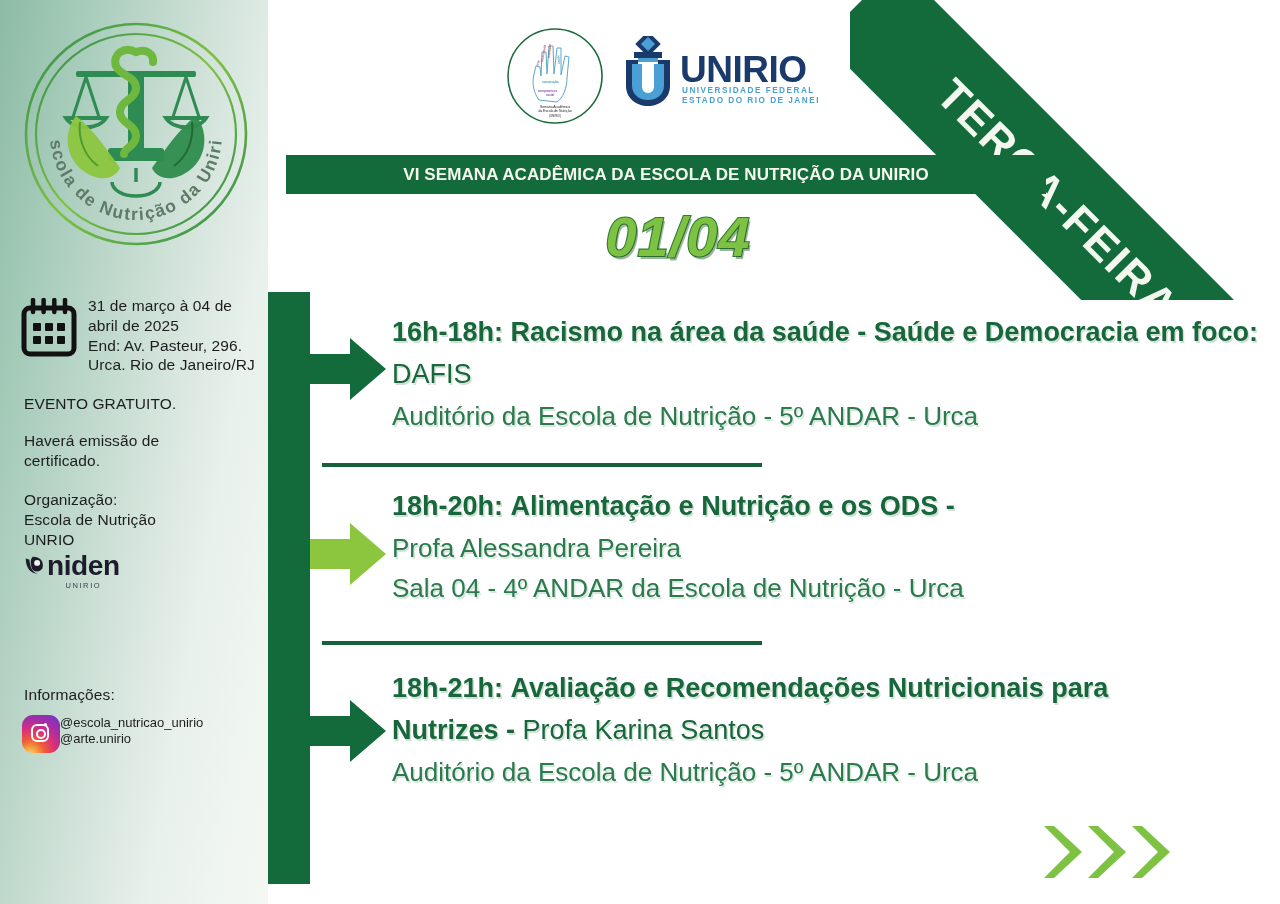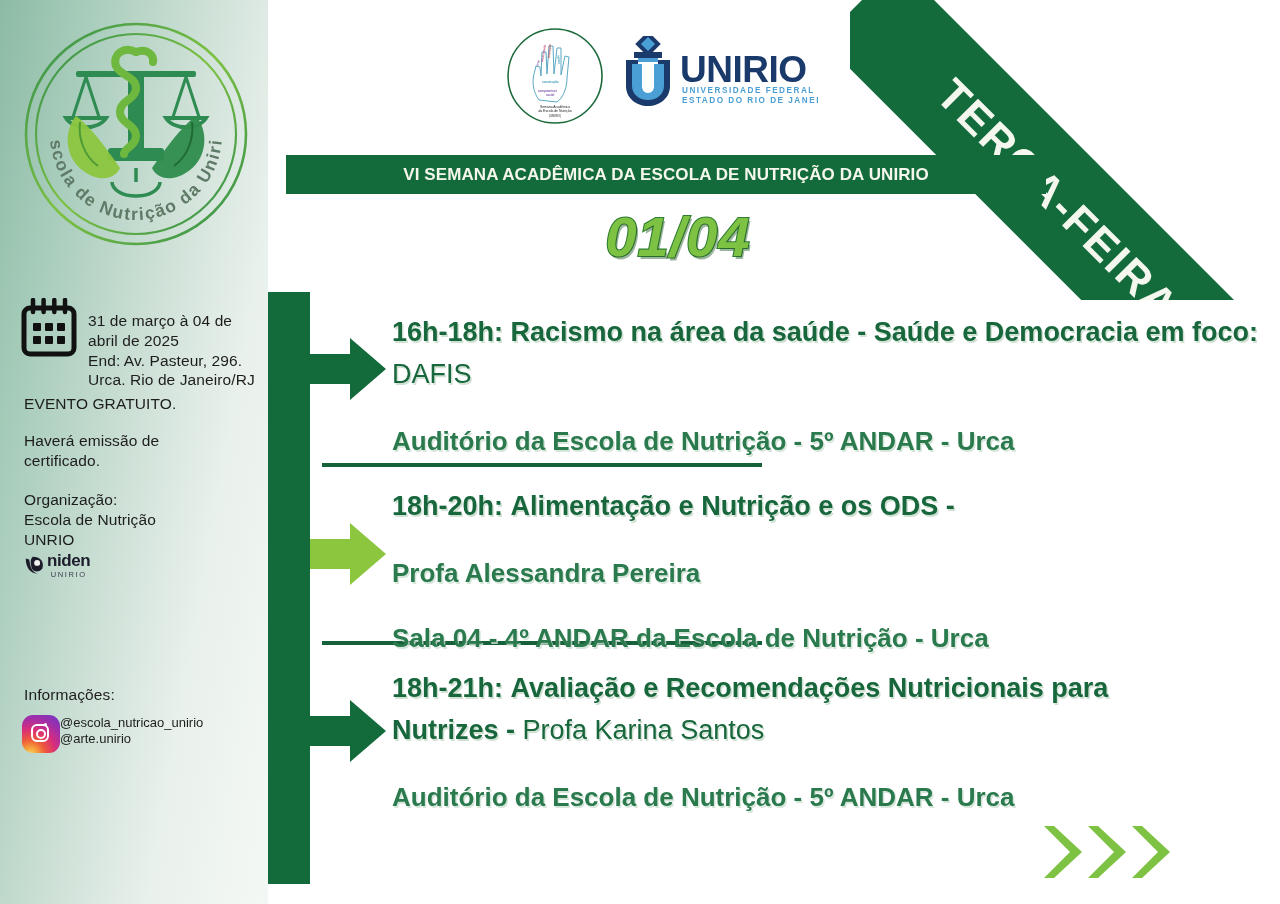--- a/index.html
+++ b/index.html
@@ -44,38 +44,37 @@
   
   .cal-icon {
     position: absolute;
     left: 20px; top: 298px;
     width: 58px; height: 62px;
   }
 
   .date-block {
     left: 88px; top: 296px;
     width: 170px;
-    margin-top: 15px;
   }
   .free-block  { left: 24px; top: 394px; width: 220px; }
   .cert-block  { left: 24px; top: 431px; width: 190px; }
   .org-block   { left: 24px; top: 490px; width: 200px; }
   .info-block  { left: 24px; top: 685px; width: 200px; }
 
   
   .niden {
     position: absolute;
     left: 24px; top: 552px;
     display: flex;
     align-items: flex-start;
   }
   .niden-mark { width: 21px; height: 21px; margin-top: 3px; }
   .niden-wordwrap { margin-left: 2px; }
   .niden-word {
-    font-size: 17px;
+    font-size: 28px;
     font-weight: bold;
     color: #1c1c2b;
     letter-spacing: -0.4px;
     line-height: 1;
   }
   .niden-sub {
     font-size: 7.5px;
     color: #3c3c50;
     letter-spacing: 1.6px;
     text-align: center;
@@ -243,23 +242,22 @@
     color: #17663c;
     text-shadow: 1.5px 1.5px 0 rgba(200,220,205,.85);
   }
   .ev-head b { font-weight: bold; }
   .ev-head .lite { font-weight: normal; }
   .event-1 .ev-head { text-align: justify; }
   .ev-loc {
     font-size: 26px;
     line-height: 1.55;
     color: #2a7a4e;
-    font-weight: bold;
+    font-weight: normal;
     text-shadow: 1.5px 1.5px 0 rgba(205,224,210,.8);
-    margin-top: 25px;
   }
 
   
   .chevrons {
     position: absolute;
     left: 1042px; top: 820px;
     width: 150px; height: 64px;
   }
 </style>
 </head>

